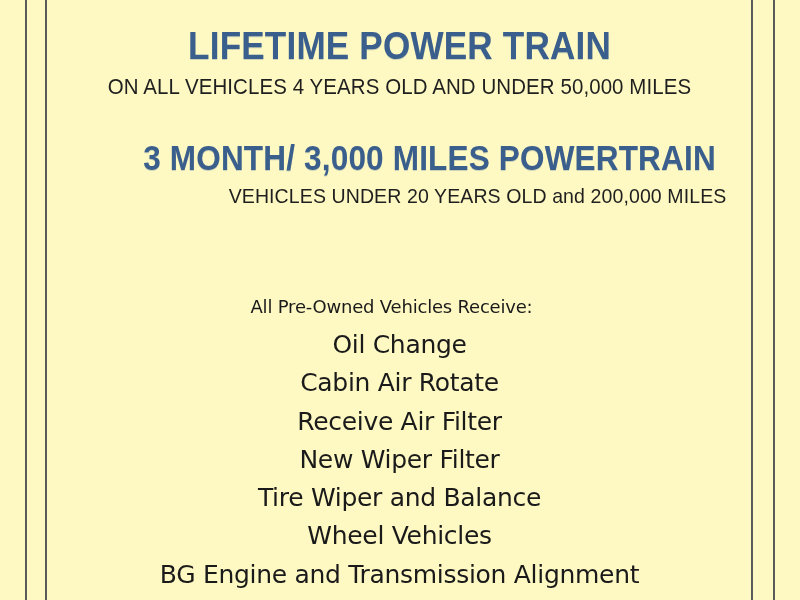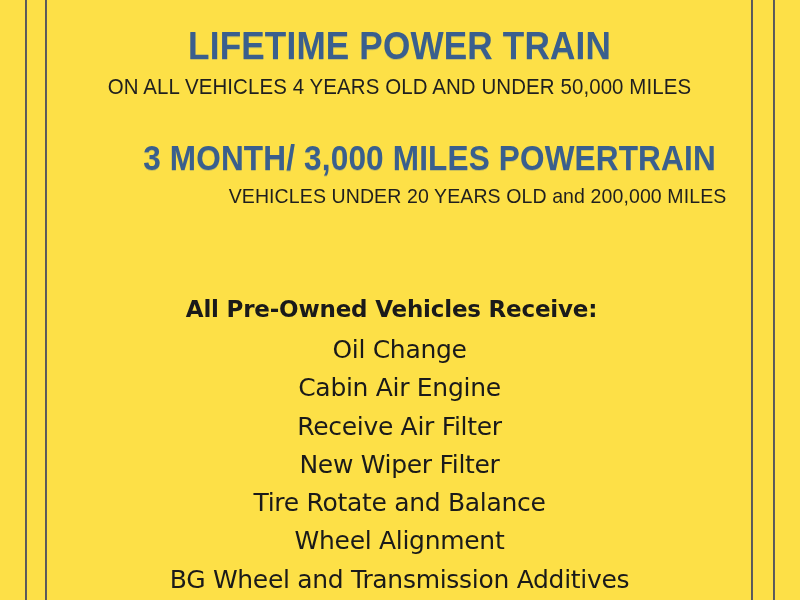--- a/index.html
+++ b/index.html
@@ -12,21 +12,21 @@
     height: 600px;
     background: #ffffff;
     font-family: "Liberation Sans", sans-serif;
     overflow: hidden;
   }
 
   #flyer {
     position: relative;
     width: 800px;
     height: 600px;
-    background: #fde047;
+    background: #fef9c3;
     overflow: hidden;
   }
 
   
   .vrule {
     position: absolute;
     top: 0;
     height: 600px;
     width: 2px;
     background: #2b2b2b;
@@ -92,22 +92,22 @@
   #services {
     position: absolute;
     left: 0;
     top: 298px;
     width: 100%;
   }
 
   #services-heading {
     color: #1a1a1a;
     font-family: "DejaVu Sans", sans-serif;
-    font-weight: bold;
-    font-size: 23px;
+    font-weight: normal;
+    font-size: 18px;
     line-height: 1.0;
     margin: 0 16px 10px 0;
     white-space: nowrap;
     letter-spacing: -0.2px;
   }
 
   #services-list {
     list-style: none;
     margin: 8px;
     padding: 0;
@@ -143,23 +143,23 @@
     <div class="warranty-block" id="block-three-month">
       <div class="headline">3 MONTH/ 3,000 MILES POWERTRAIN</div>
       <div class="subline">VEHICLES UNDER 20 YEARS OLD and 200,000 MILES</div>
     </div>
 
     <div id="services">
       <div id="services-heading">All Pre-Owned Vehicles Receive:</div>
 
       <ul id="services-list">
         <li>Oil Change</li>
-        <li>Cabin Air Engine</li>
+        <li>Cabin Air Rotate</li>
         <li>Receive Air Filter</li>
         <li>New Wiper Filter</li>
-        <li>Tire Rotate and Balance</li>
-        <li>Wheel Alignment</li>
-        <li>BG Wheel and Transmission Additives</li>
+        <li>Tire Wiper and Balance</li>
+        <li>Wheel Vehicles</li>
+        <li>BG Engine and Transmission Alignment</li>
       </ul>
     </div>
 
   </div>
 </div>
 
 </body></html>

